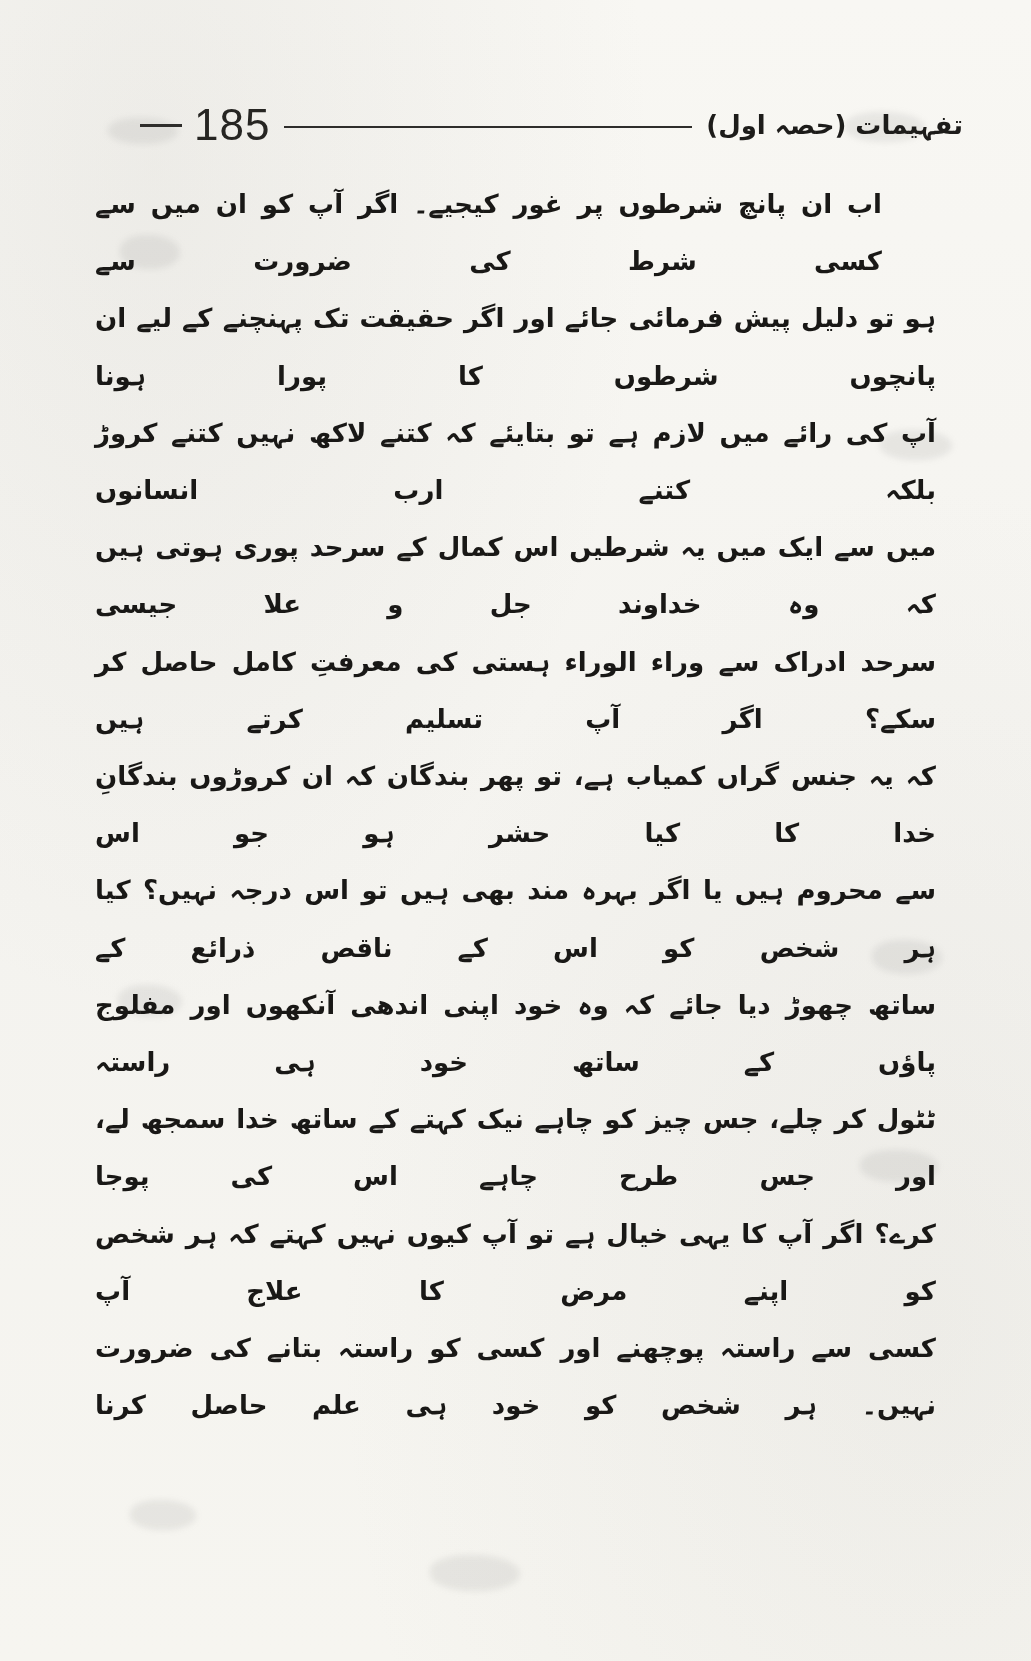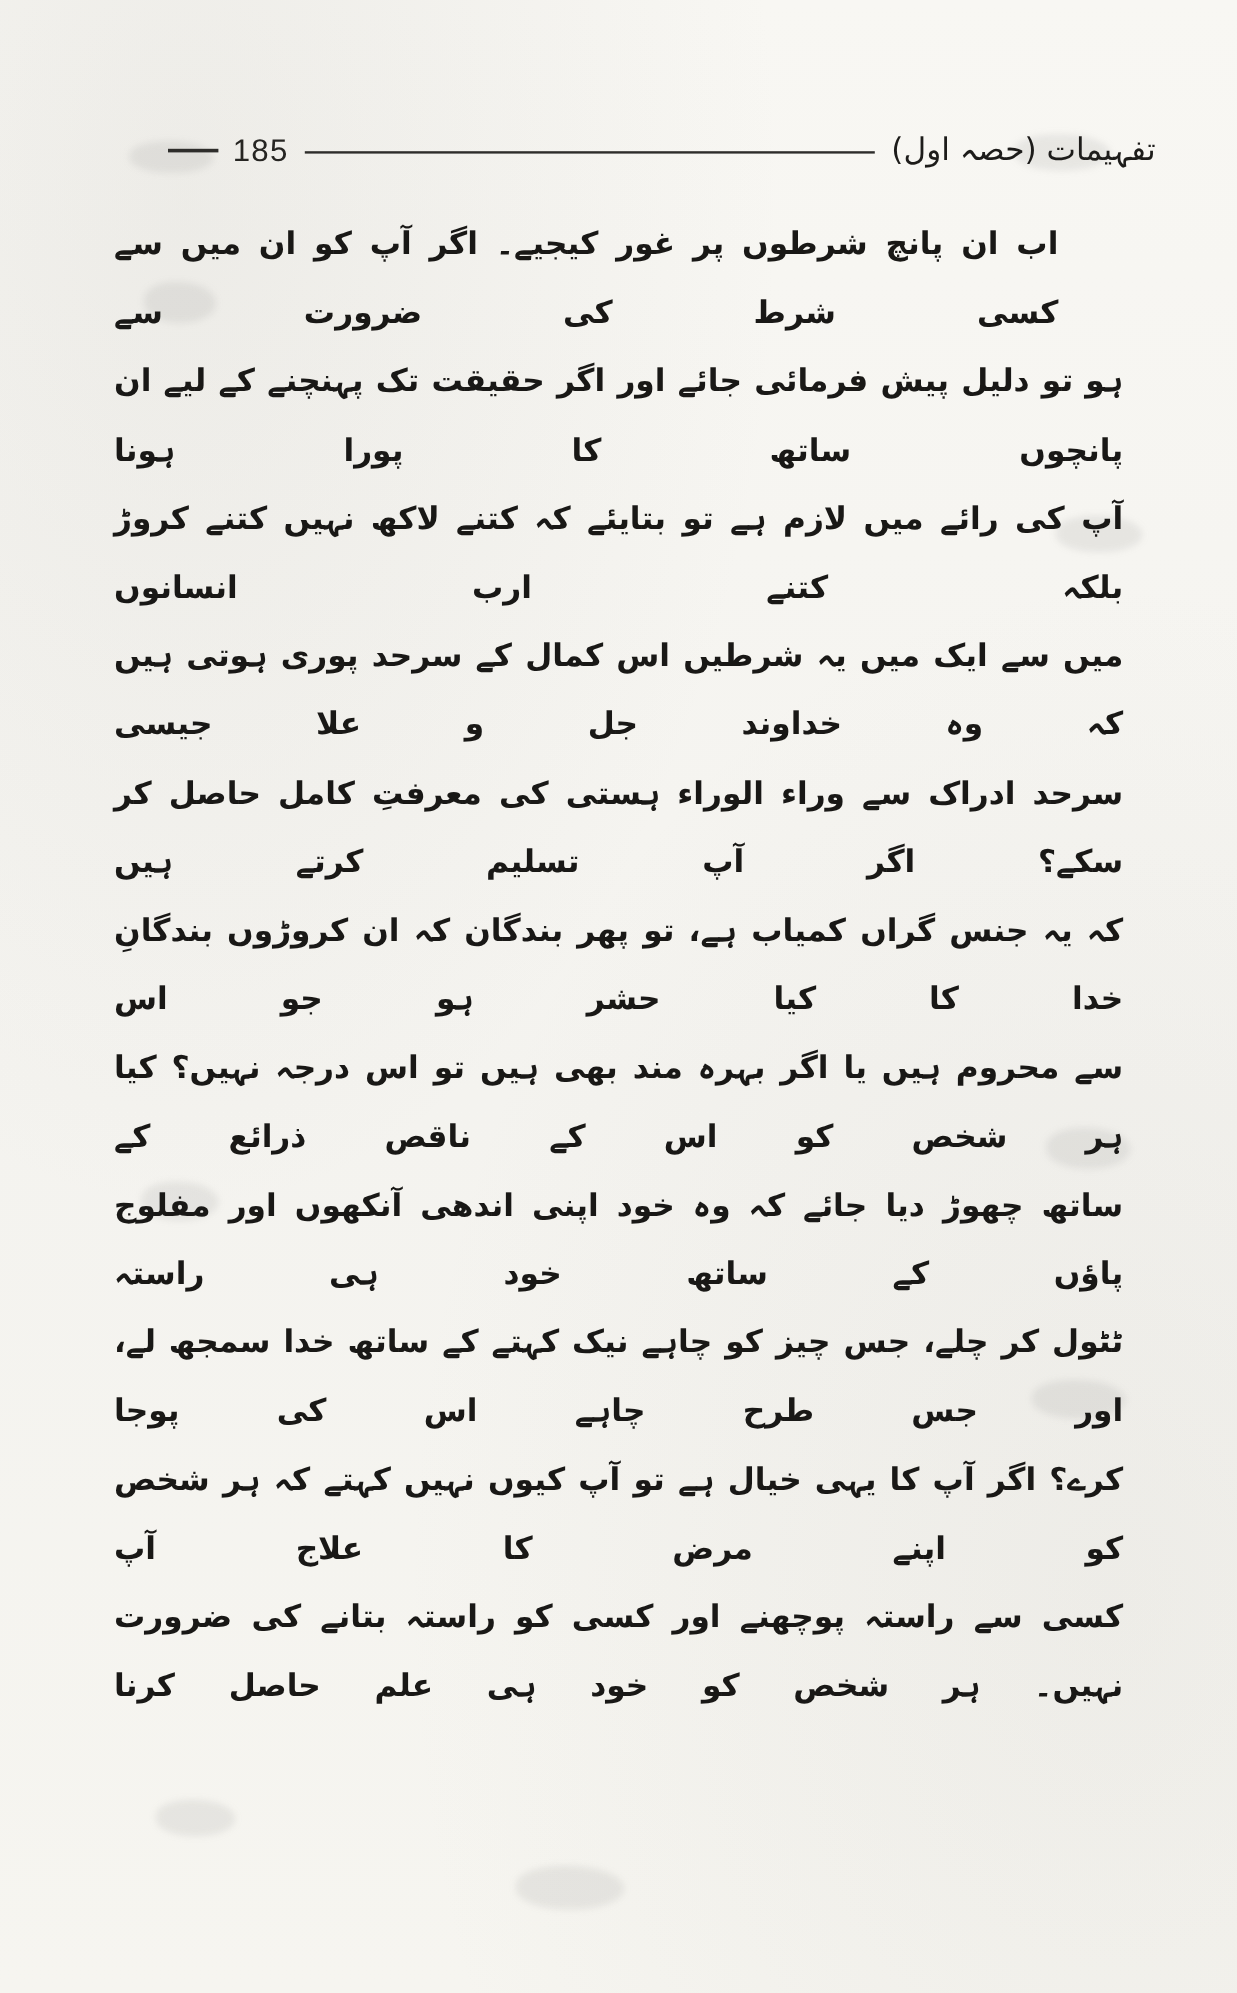--- a/index.html
+++ b/index.html
@@ -30,26 +30,26 @@
     top:104px;left:140px;right:68px;
     height:42px;
     display:flex;align-items:center;
     direction:ltr;
   }
   .dash{border-top:3px solid #2e2d2b;height:0;}
   .dash.short{width:42px;margin-right:12px;}
   .rule{flex:1;border-top:2.5px solid #2e2d2b;height:0;margin:4px 14px 0 14px;}
   .pageno{
     font-family:"Liberation Sans",sans-serif;
-    font-size:26px;font-weight:500;color:#262522;
+    font-size:44px;font-weight:500;color:#262522;
     letter-spacing:1px;line-height:1;
   }
   .booktitle{
     direction:rtl;
-    font-size:26px;font-weight:normal;color:#1d1c1a;
+    font-size:26px;font-weight:bold;color:#1d1c1a;
     line-height:1;white-space:nowrap;
   }
   .bodytext{
     position:absolute;
     top:176px;left:95px;right:95px;
     direction:rtl;
     color:#191816;
     font-size:26px;font-weight:bold;
   }
   .line{
@@ -79,21 +79,21 @@
 
   <div class="header">
     <div class="dash short"></div>
     <div class="pageno">185</div>
     <div class="rule"></div>
     <div class="booktitle">تفہیمات (حصہ اول)</div>
   </div>
 
   <div class="bodytext">
     <div class="line indent">اب ان پانچ شرطوں پر غور کیجیے۔ اگر آپ کو ان میں سے کسی شرط کی ضرورت سے</div>
-    <div class="line">ہو تو دلیل پیش فرمائی جائے اور اگر حقیقت تک پہنچنے کے لیے ان پانچوں ساتھ کا پورا ہونا</div>
+    <div class="line">ہو تو دلیل پیش فرمائی جائے اور اگر حقیقت تک پہنچنے کے لیے ان پانچوں شرطوں کا پورا ہونا</div>
     <div class="line">آپ کی رائے میں لازم ہے تو بتایئے کہ کتنے لاکھ نہیں کتنے کروڑ بلکہ کتنے ارب انسانوں</div>
     <div class="line">میں سے ایک میں یہ شرطیں اس کمال کے سرحد پوری ہوتی ہیں کہ وہ خداوند جل و علا جیسی</div>
     <div class="line">سرحد ادراک سے وراء الوراء ہستی کی معرفتِ کامل حاصل کر سکے؟ اگر آپ تسلیم کرتے ہیں</div>
     <div class="line">کہ یہ جنس گراں کمیاب ہے، تو پھر بندگان کہ ان کروڑوں بندگانِ خدا کا کیا حشر ہو جو اس</div>
     <div class="line">سے محروم ہیں یا اگر بہرہ مند بھی ہیں تو اس درجہ نہیں؟ کیا ہر شخص کو اس کے ناقص ذرائع کے</div>
     <div class="line">ساتھ چھوڑ دیا جائے کہ وہ خود اپنی اندھی آنکھوں اور مفلوج پاؤں کے ساتھ خود ہی راستہ</div>
     <div class="line">ٹٹول کر چلے، جس چیز کو چاہے نیک کہتے کے ساتھ خدا سمجھ لے، اور جس طرح چاہے اس کی پوجا</div>
     <div class="line">کرے؟ اگر آپ کا یہی خیال ہے تو آپ کیوں نہیں کہتے کہ ہر شخص کو اپنے مرض کا علاج آپ</div>
     <div class="line">کسی سے راستہ پوچھنے اور کسی کو راستہ بتانے کی ضرورت نہیں۔ ہر شخص کو خود ہی علم حاصل کرنا</div>
 

